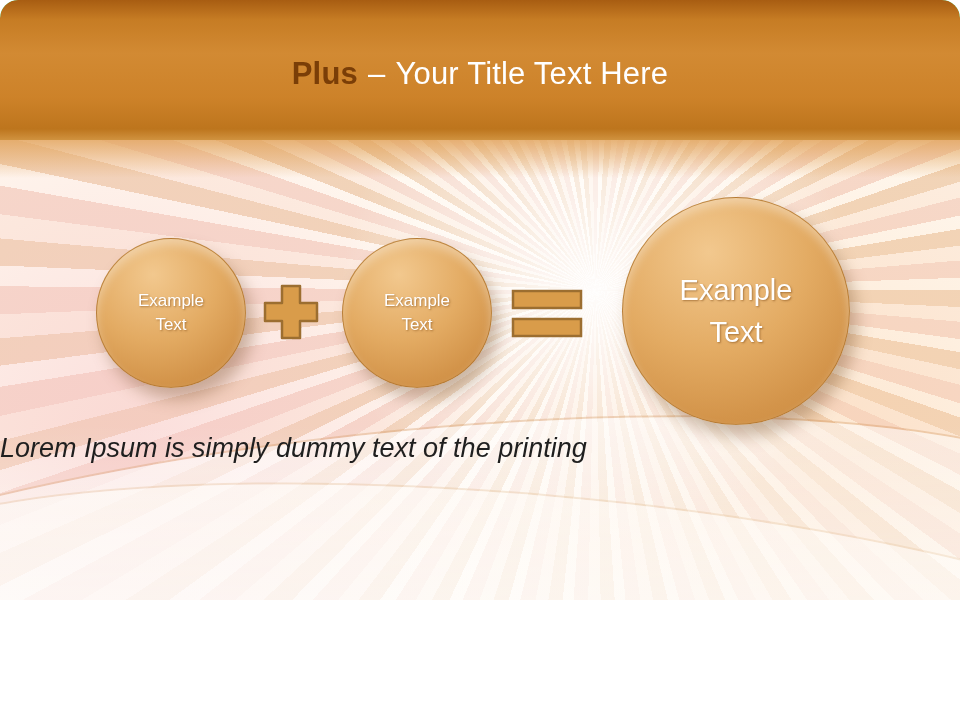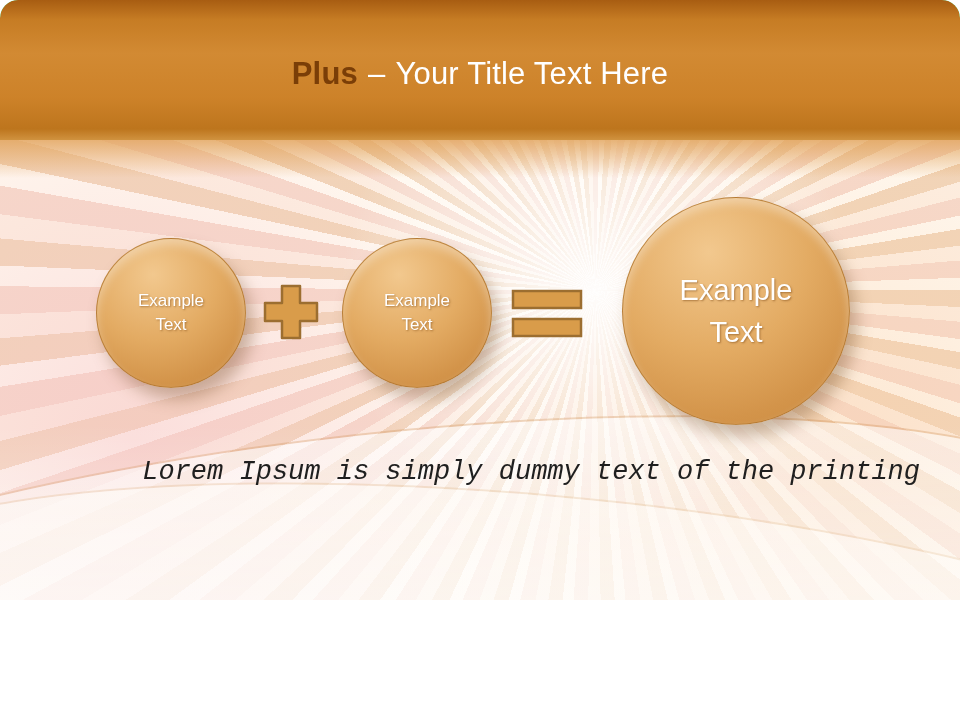--- a/index.html
+++ b/index.html
@@ -142,23 +142,23 @@
   .op {
     position: absolute;
   }
   #op-plus   { left: 261px; top: 282px; }
   #op-equals { left: 511px; top: 288px; }
 
   
   .caption {
     position: absolute;
     left: 0; right: 40px;
-    top: 452px;
-    text-align: right;
-    font-family: Liberation Mono, monospace;
+    top: 428px;
+    text-align: left;
+    font-family: Liberation Sans, sans-serif;
     font-style: italic;
     font-size: 27px;
     line-height: 41px;
     color: #1f1f1f;
   }
 </style>
 </head>
 <body>
 
 <div class="slide">

